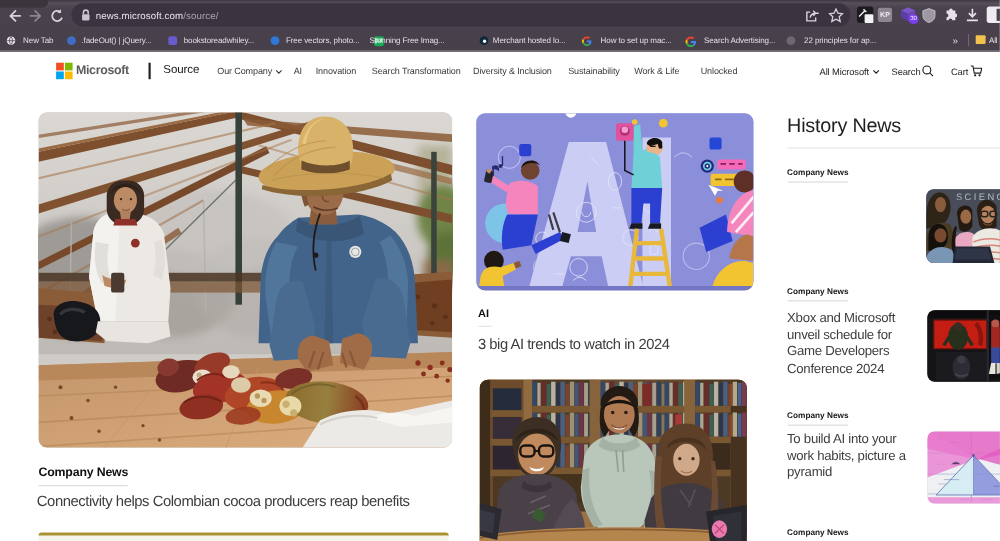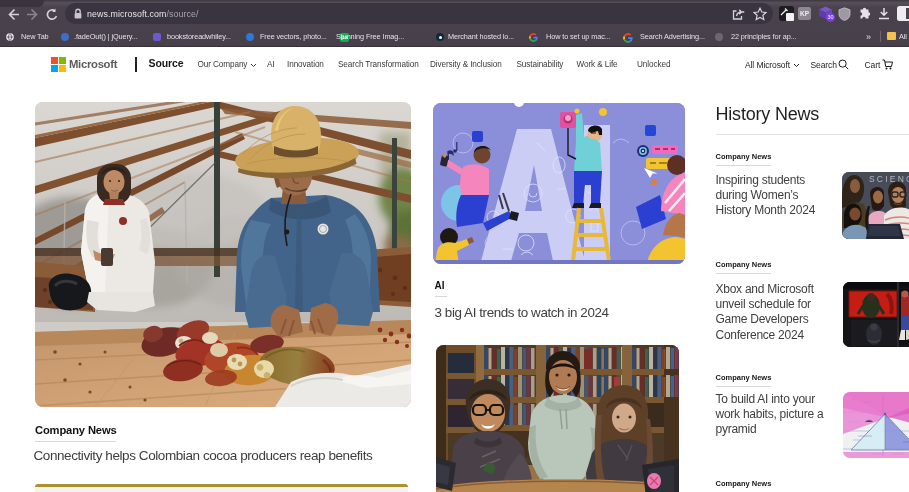--- a/index.html
+++ b/index.html
@@ -110,21 +110,21 @@
   </div>
 
   <div id="mslogo" class="abs" style="left:51px;top:57px;width:16px;height:16px">
     <div class="abs" style="left:0;top:0;width:7px;height:7px;background:#f25022"></div>
     <div class="abs" style="left:8px;top:0;width:7px;height:7px;background:#7fba00"></div>
     <div class="abs" style="left:0;top:8px;width:7px;height:7px;background:#00a4ef"></div>
     <div class="abs" style="left:8px;top:8px;width:7px;height:7px;background:#ffb900"></div>
   </div>
   <div class="abs" style="left:69px;top:57.5px;font-size:11.3px;font-weight:bold;color:#5c5c5c;letter-spacing:-0.3px">Microsoft</div>
   <div class="abs" style="left:135px;top:57px;width:1.5px;height:15px;background:#222"></div>
-  <div class="abs" style="left:148.5px;top:57px;font-size:10.5px;font-weight:bold;color:#161616;letter-spacing:-0.1px">Source</div>
+  <div class="abs" style="left:148.5px;top:57px;font-size:10.5px;font-weight:normal;color:#161616;letter-spacing:-0.1px">Source</div>
   <div class="nav abs" style="left:197.5px">Our Company</div>
   <svg class="abs" style="left:250px;top:63px" width="7" height="5" viewBox="0 0 7 5">
       <path d="M1,1 L3.5,3.5 L6,1" stroke="#3a3a3a" stroke-width="1" fill="none"></path>
     </svg>
   <div class="nav abs" style="left:267px">AI</div>
   <div class="nav abs" style="left:287px">Innovation</div>
   <div class="nav abs" style="left:338px">Search Transformation</div>
   <div class="nav abs" style="left:430px">Diversity &amp; Inclusion</div>
   <div class="nav abs" style="left:516.5px">Sustainability</div>
   <div class="nav abs" style="left:576.5px">Work &amp; Life</div>
@@ -600,21 +600,20 @@
   <div class="abs" style="left:35px;top:486.5px;width:373px;height:5.5px;background:#f6f3ec"></div>
 
   <div class="abs" style="left:434.5px;top:279.5px;font-size:10px;font-weight:bold;color:#111">AI</div>
   <div class="abs" style="left:434.5px;top:296px;width:12px;height:1px;background:#d9d9d9"></div>
   <div class="abs" style="left:434.5px;top:304.5px;font-size:13.4px;color:#3d3d3d;letter-spacing:-0.4px">3 big AI trends to watch in 2024</div>
 
   <div class="abs" style="left:715.5px;top:104px;font-size:18px;color:#1f1f1f;letter-spacing:-0.2px">History News</div>
   <div class="abs" style="left:715.5px;top:133.5px;width:194px;height:1px;background:#e4e4e4"></div>
   <div class="rl abs" style="left:715.5px;top:151.5px">Company News</div>
   <div class="abs" style="left:715.5px;top:164.5px;width:55px;height:1px;background:#d9d9d9"></div>
-  <div class="rh abs" style="left:715.5px;top:172.5px;width:128px">Inspiring students<br>during Women’s<br>History Month 2024</div>
   <div id="th1" class="abs" style="left:842px;top:171.5px;width:100px;height:67px;border-radius:7px;overflow:hidden;background:#3f4450">
   <svg width="100" height="67" viewBox="0 0 100 67">
     <rect width="100" height="67" fill="#474c58"></rect>
     <text x="27" y="10" font-family="Liberation Sans,sans-serif" font-size="8.5" fill="#ccd2da" opacity="0.8" letter-spacing="2.2">SCIENC</text>
     <path d="M24,40 h18 M60,38 h20 M30,52 h30" stroke="#9aa0ac" stroke-width="0.8" opacity="0.5"></path>
 
     <path d="M0,26 C0,12 5,3 12,3 C19,3 23,10 22,19 C21,28 16,33 9,34 L0,36 Z" fill="#2e2418"></path>
     <ellipse cx="13" cy="14" rx="5" ry="7" fill="#8a5c3e"></ellipse>
     <path d="M0,44 C2,32 12,28 22,32 L26,44 L22,56 L0,56 Z" fill="#4a3c22"></path>
     <g fill="#c9a84a">

